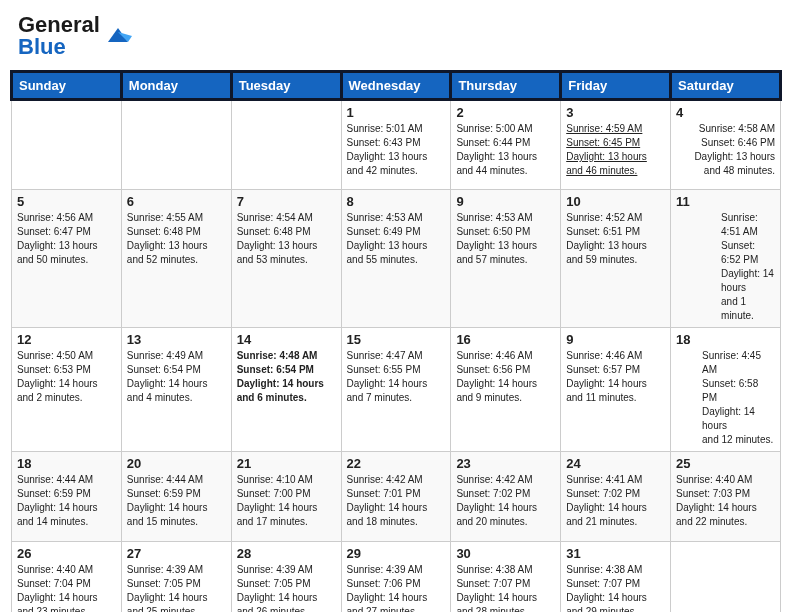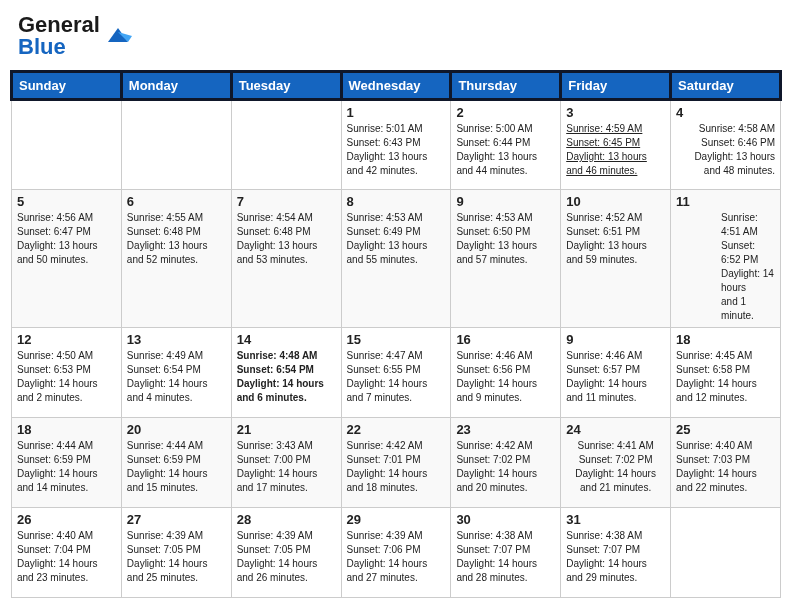--- a/index.html
+++ b/index.html
@@ -244,21 +244,21 @@
         </td>
         <td>
           <div class="day-number">9</div>
           <div class="day-info" style="white-space: pre-line;">Sunrise: 4:46 AM
 Sunset: 6:57 PM
 Daylight: 14 hours
 and 11 minutes.</div>
         </td>
         <td>
           <div class="day-number">18</div>
-          <div class="day-info" style="white-space: pre-line;">Sunrise: 4:45 AM
+          <div class="day-info" style="white-space: pre-line; margin-left: 26px;">Sunrise: 4:45 AM
 Sunset: 6:58 PM
 Daylight: 14 hours
 and 12 minutes.</div>
         </td>
       </tr>
       <tr>
         <td>
           <div class="day-number">18</div>
           <div class="day-info" style="white-space: pre-line;">Sunrise: 4:44 AM
 Sunset: 6:59 PM
@@ -267,42 +267,42 @@
         </td>
         <td>
           <div class="day-number">20</div>
           <div class="day-info" style="white-space: pre-line;">Sunrise: 4:44 AM
 Sunset: 6:59 PM
 Daylight: 14 hours
 and 15 minutes.</div>
         </td>
         <td>
           <div class="day-number">21</div>
-          <div class="day-info" style="white-space: pre-line;">Sunrise: 3:43 AM
+          <div class="day-info" style="white-space: pre-line;">Sunrise: 4:10 AM
 Sunset: 7:00 PM
 Daylight: 14 hours
 and 17 minutes.</div>
         </td>
         <td>
           <div class="day-number">22</div>
           <div class="day-info" style="white-space: pre-line;">Sunrise: 4:42 AM
 Sunset: 7:01 PM
 Daylight: 14 hours
 and 18 minutes.</div>
         </td>
         <td>
           <div class="day-number">23</div>
           <div class="day-info" style="white-space: pre-line;">Sunrise: 4:42 AM
 Sunset: 7:02 PM
 Daylight: 14 hours
 and 20 minutes.</div>
         </td>
         <td>
           <div class="day-number">24</div>
-          <div class="day-info" style="white-space: pre-line; text-align: center;">Sunrise: 4:41 AM
+          <div class="day-info" style="white-space: pre-line;">Sunrise: 4:41 AM
 Sunset: 7:02 PM
 Daylight: 14 hours
 and 21 minutes.</div>
         </td>
         <td>
           <div class="day-number">25</div>
           <div class="day-info" style="white-space: pre-line;">Sunrise: 4:40 AM
 Sunset: 7:03 PM
 Daylight: 14 hours
 and 22 minutes.</div>

